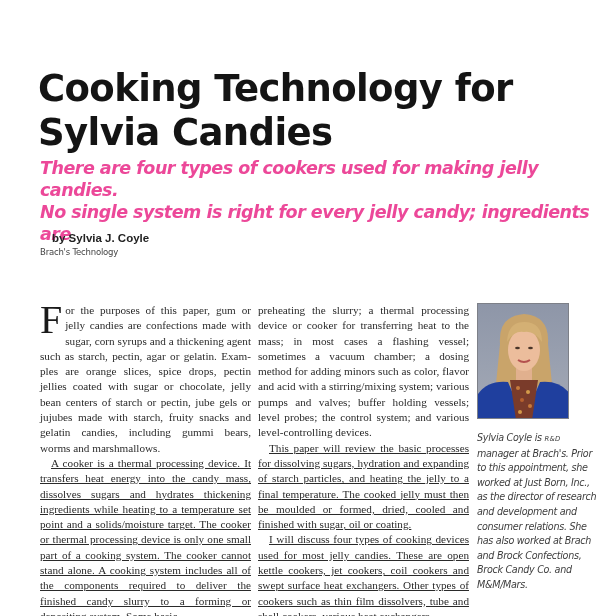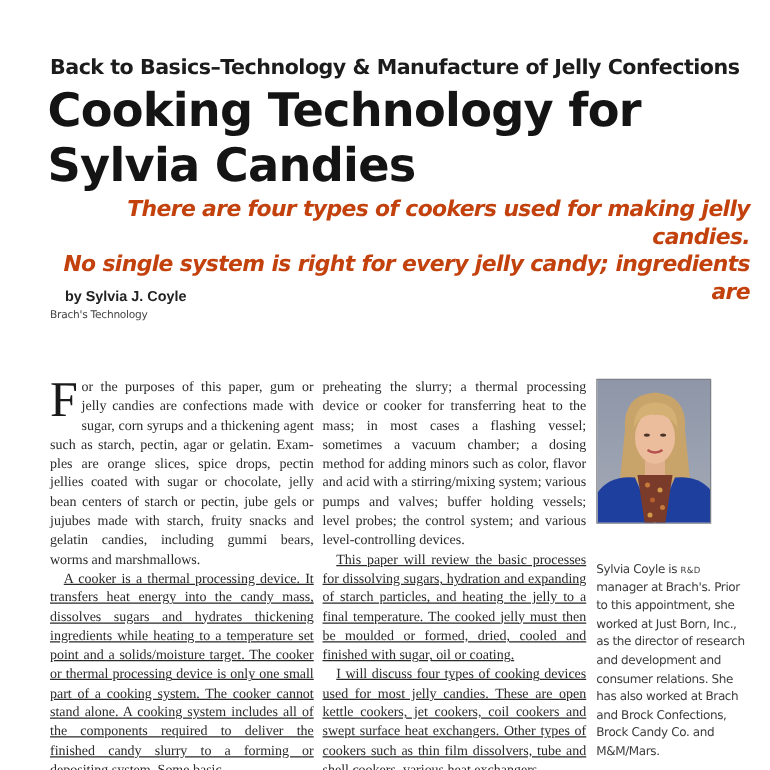--- a/index.html
+++ b/index.html
@@ -17,23 +17,22 @@
     }
     .main-title {
       position: absolute; left: 38px; top: 67px;
       font-family: "DejaVu Sans", sans-serif; font-weight: bold;
       font-size: 37px; line-height: 44px; letter-spacing: -0.6px; color: #141414;
       width: 560px;
     }
     .deck {
       position: absolute; left: 40px; top: 157px;
       font-family: "DejaVu Sans", sans-serif; font-weight: bold; font-style: italic;
-      font-size: 17.5px; line-height: 22px; letter-spacing: -0.5px; color: #c2410c;
+      font-size: 17.5px; line-height: 22px; letter-spacing: -0.5px; color: #ec4899;
       width: 560px;
-      text-align: right;
     }
     .byline {
       position: absolute; left: 40px; top: 232px;
       font-family: Liberation Sans, sans-serif; font-weight: bold;
       font-size: 11.5px; color: #222; padding-left: 12px;
     }
     .affiliation {
       position: absolute; left: 40px; top: 247px;
       font-family: "DejaVu Sans", sans-serif; font-size: 8.5px; color: #444;
       letter-spacing: -0.2px;
@@ -54,32 +53,31 @@
     }
 
     .photo {
       position: absolute; left: 477px; top: 303px; width: 92px; height: 116px;
       border: 1px solid #7d8088; overflow: hidden;
       background: linear-gradient(180deg, #8e96a8 0%, #9aa1b0 55%, #a4a9b5 100%);
     }
     .photo svg { display: block; }
 
     .caption {
-      position: absolute; left: 477px; top: 449px; width: 120px;
-      font-family: "DejaVu Sans", sans-serif; 
+      position: absolute; left: 477px; top: 431px; width: 120px;
+      font-family: "DejaVu Sans", sans-serif; font-style: italic;
       font-size: 9.6px; line-height: 14.6px; color: #3d3d3d; letter-spacing: -0.3px;
     }
     .caption .sc { font-size: 6.8px; letter-spacing: 0.2px; }
   </style>
 </head>
 <body>
 
 <div class="page">
 
-  <div class="series-title">Back to Basics–Technology &amp; Manufacture of Jelly Confections</div>
 
   <h1 class="main-title">
     <span>Cooking Technology for</span><br>
     <span>Sylvia Candies</span>
   </h1>
 
   <div class="deck">
     <span>There are four types of cookers used for making jelly candies.</span><br>
     <span>No single system is right for every jelly candy; ingredients are</span><br>
   </div>

